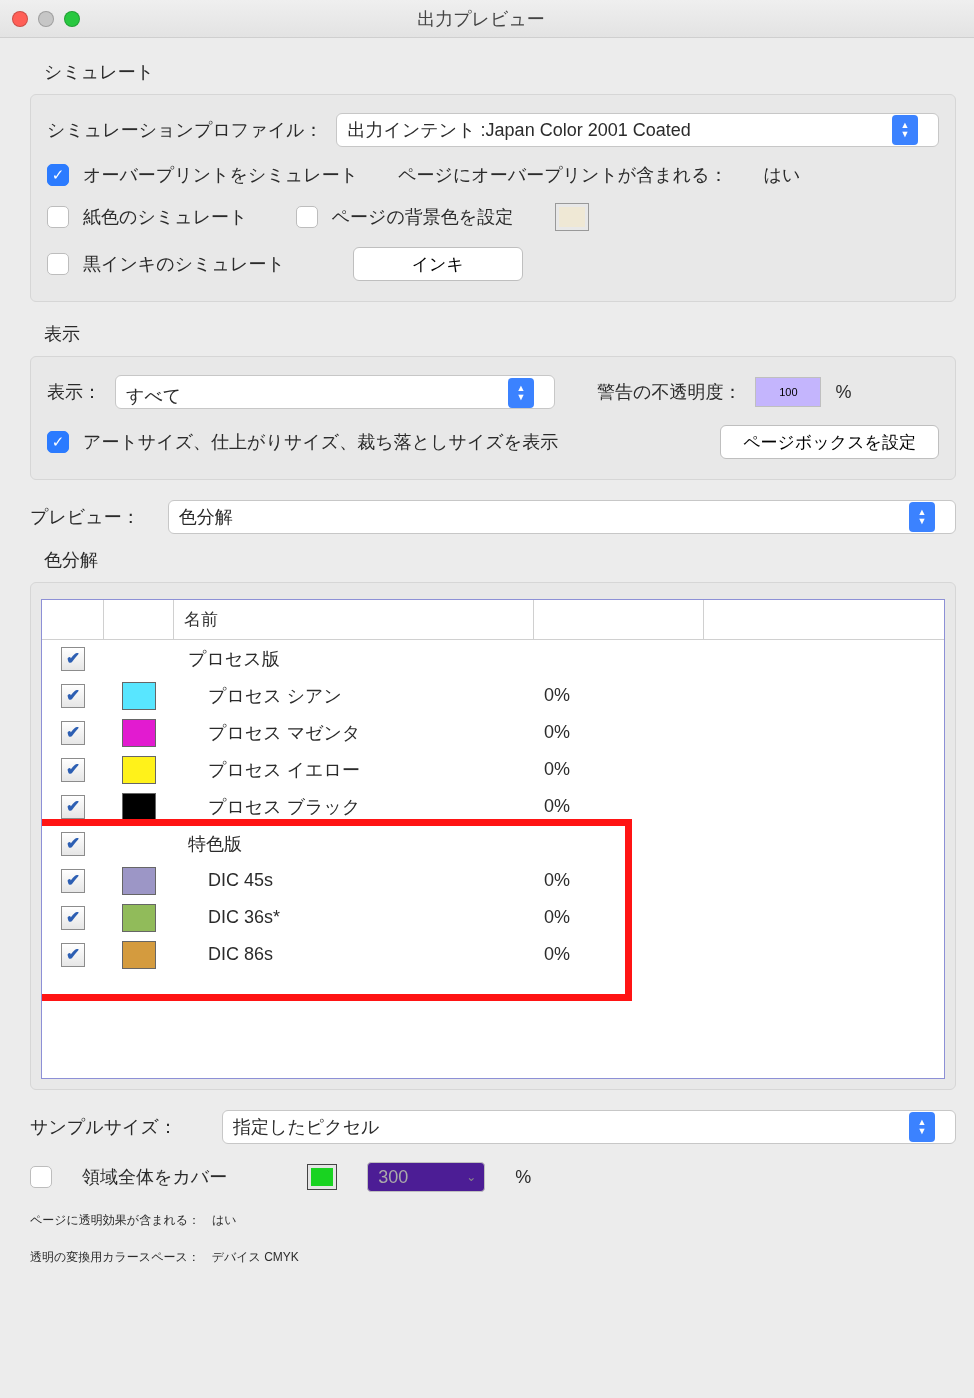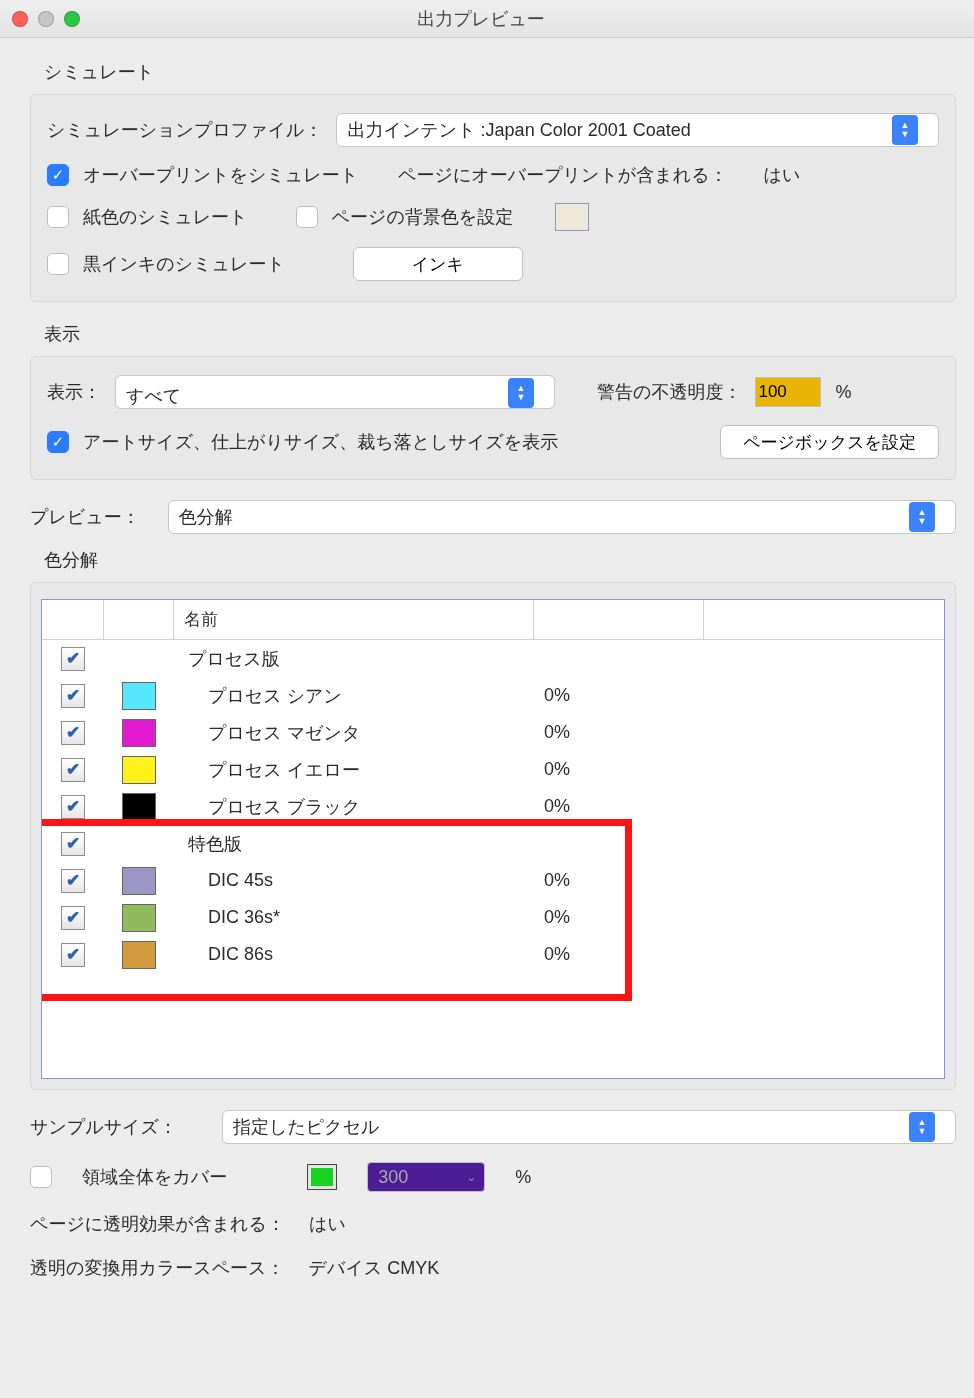--- a/index.html
+++ b/index.html
@@ -77,22 +77,22 @@
   .btn {
     background: #fff; border: 1px solid #bfbfbf; border-radius: 6px;
     height: 34px; padding: 0 22px; display:inline-flex; align-items:center;
     font-size: 17px;
   }
   .swatch {
     width: 34px; height: 28px; border: 1px solid #999; background: #efe8d5;
     box-shadow: inset 0 0 0 3px #e8e8e8;
   }
   .numfield {
-    width: 66px; height: 30px; background:#eab308; border:1px solid #bfbfbf;
-    font-size:17px; text-align:left;
+    width: 66px; height: 30px; background:#c4b5fd; border:1px solid #bfbfbf;
+    font-size:11px; text-align:center;
   }
 
   .table-wrap {
     background:#fff; border:1px solid #8d90d6; margin: 6px 0 0 0;
     height: 480px; display:flex; flex-direction:column;
   }
   .thead {
     display:flex; background:#fff; border-bottom: 1px solid #d0d0d0;
     height: 40px; align-items:center;
   }
@@ -128,21 +128,21 @@
     pointer-events:none;
   }
   .footer-row { display:flex; align-items:center; gap:30px; margin-top: 18px; }
   .cover-swatch { width:30px; height:26px; background:#19d321; border:1px solid #444; box-shadow: inset 0 0 0 3px #e5e5e5;}
   .combo {
     display:inline-flex; align-items:center; height:30px;
     border:1px solid #bfbfbf; background:#4c1d95; border-radius:4px;
     padding: 0 4px 0 10px; color:#aaa; width:118px; justify-content:space-between;
   }
   .combo .dd { width:18px; text-align:center; color:#888; font-size:12px;}
-  .info-row { display:flex; align-items:center; gap: 24px; margin-top:20px; font-size:18px;}
+  .info-row { display:flex; align-items:center; gap: 12px; margin-top:20px; font-size:12px;}
 </style>
 </head>
 <body>
 
 <div class="titlebar">
   <div class="traffic">
     <div class="t-btn t-close"></div>
     <div class="t-btn t-min"></div>
     <div class="t-btn t-max"></div>
   </div>

